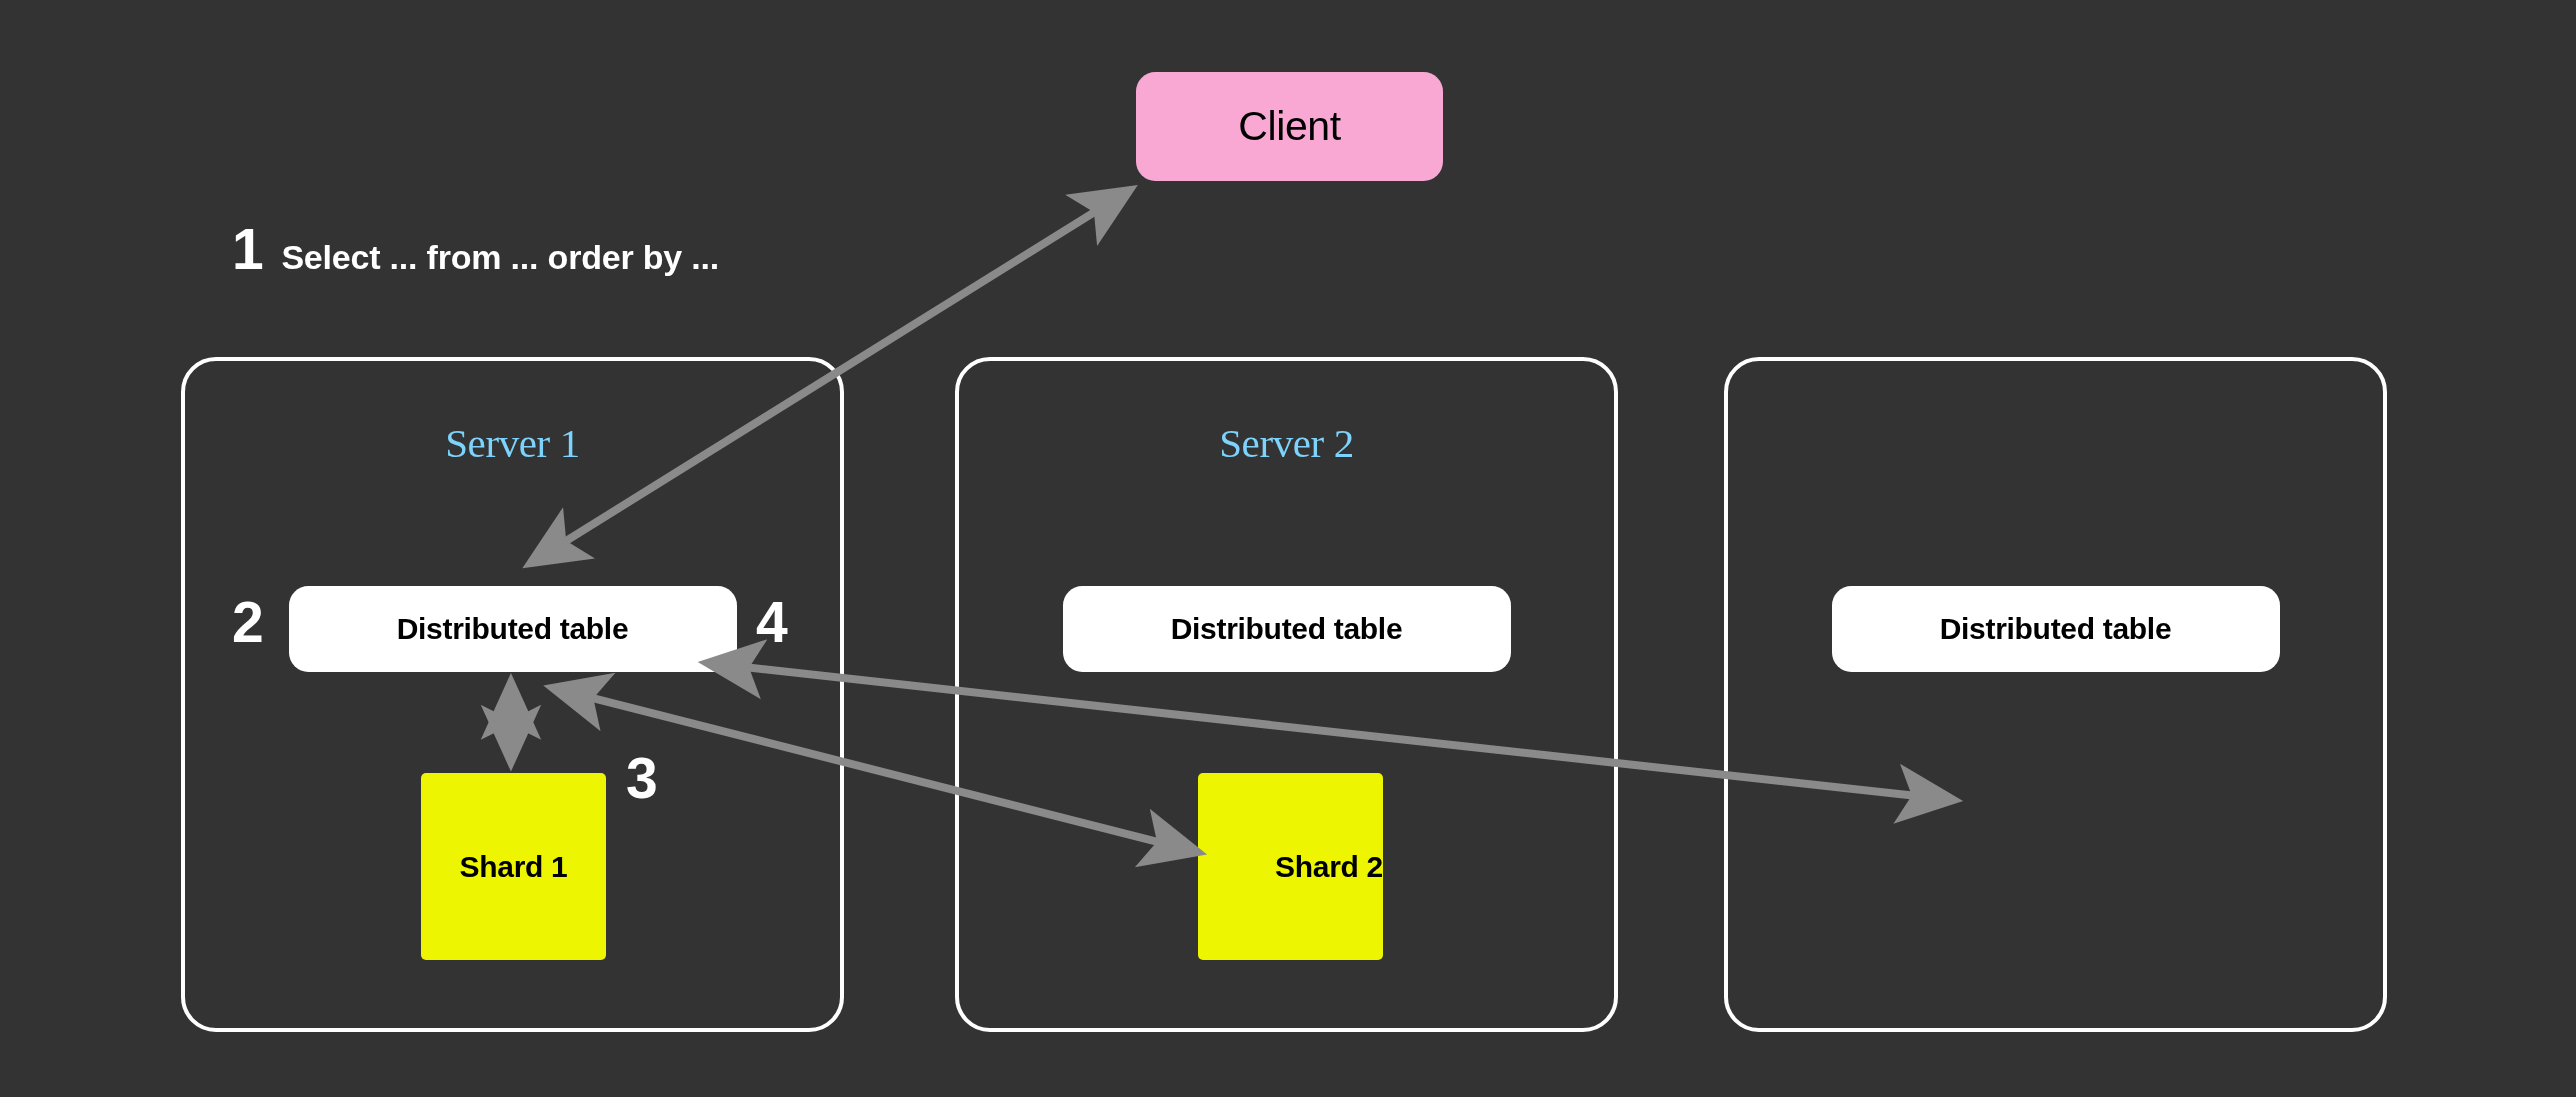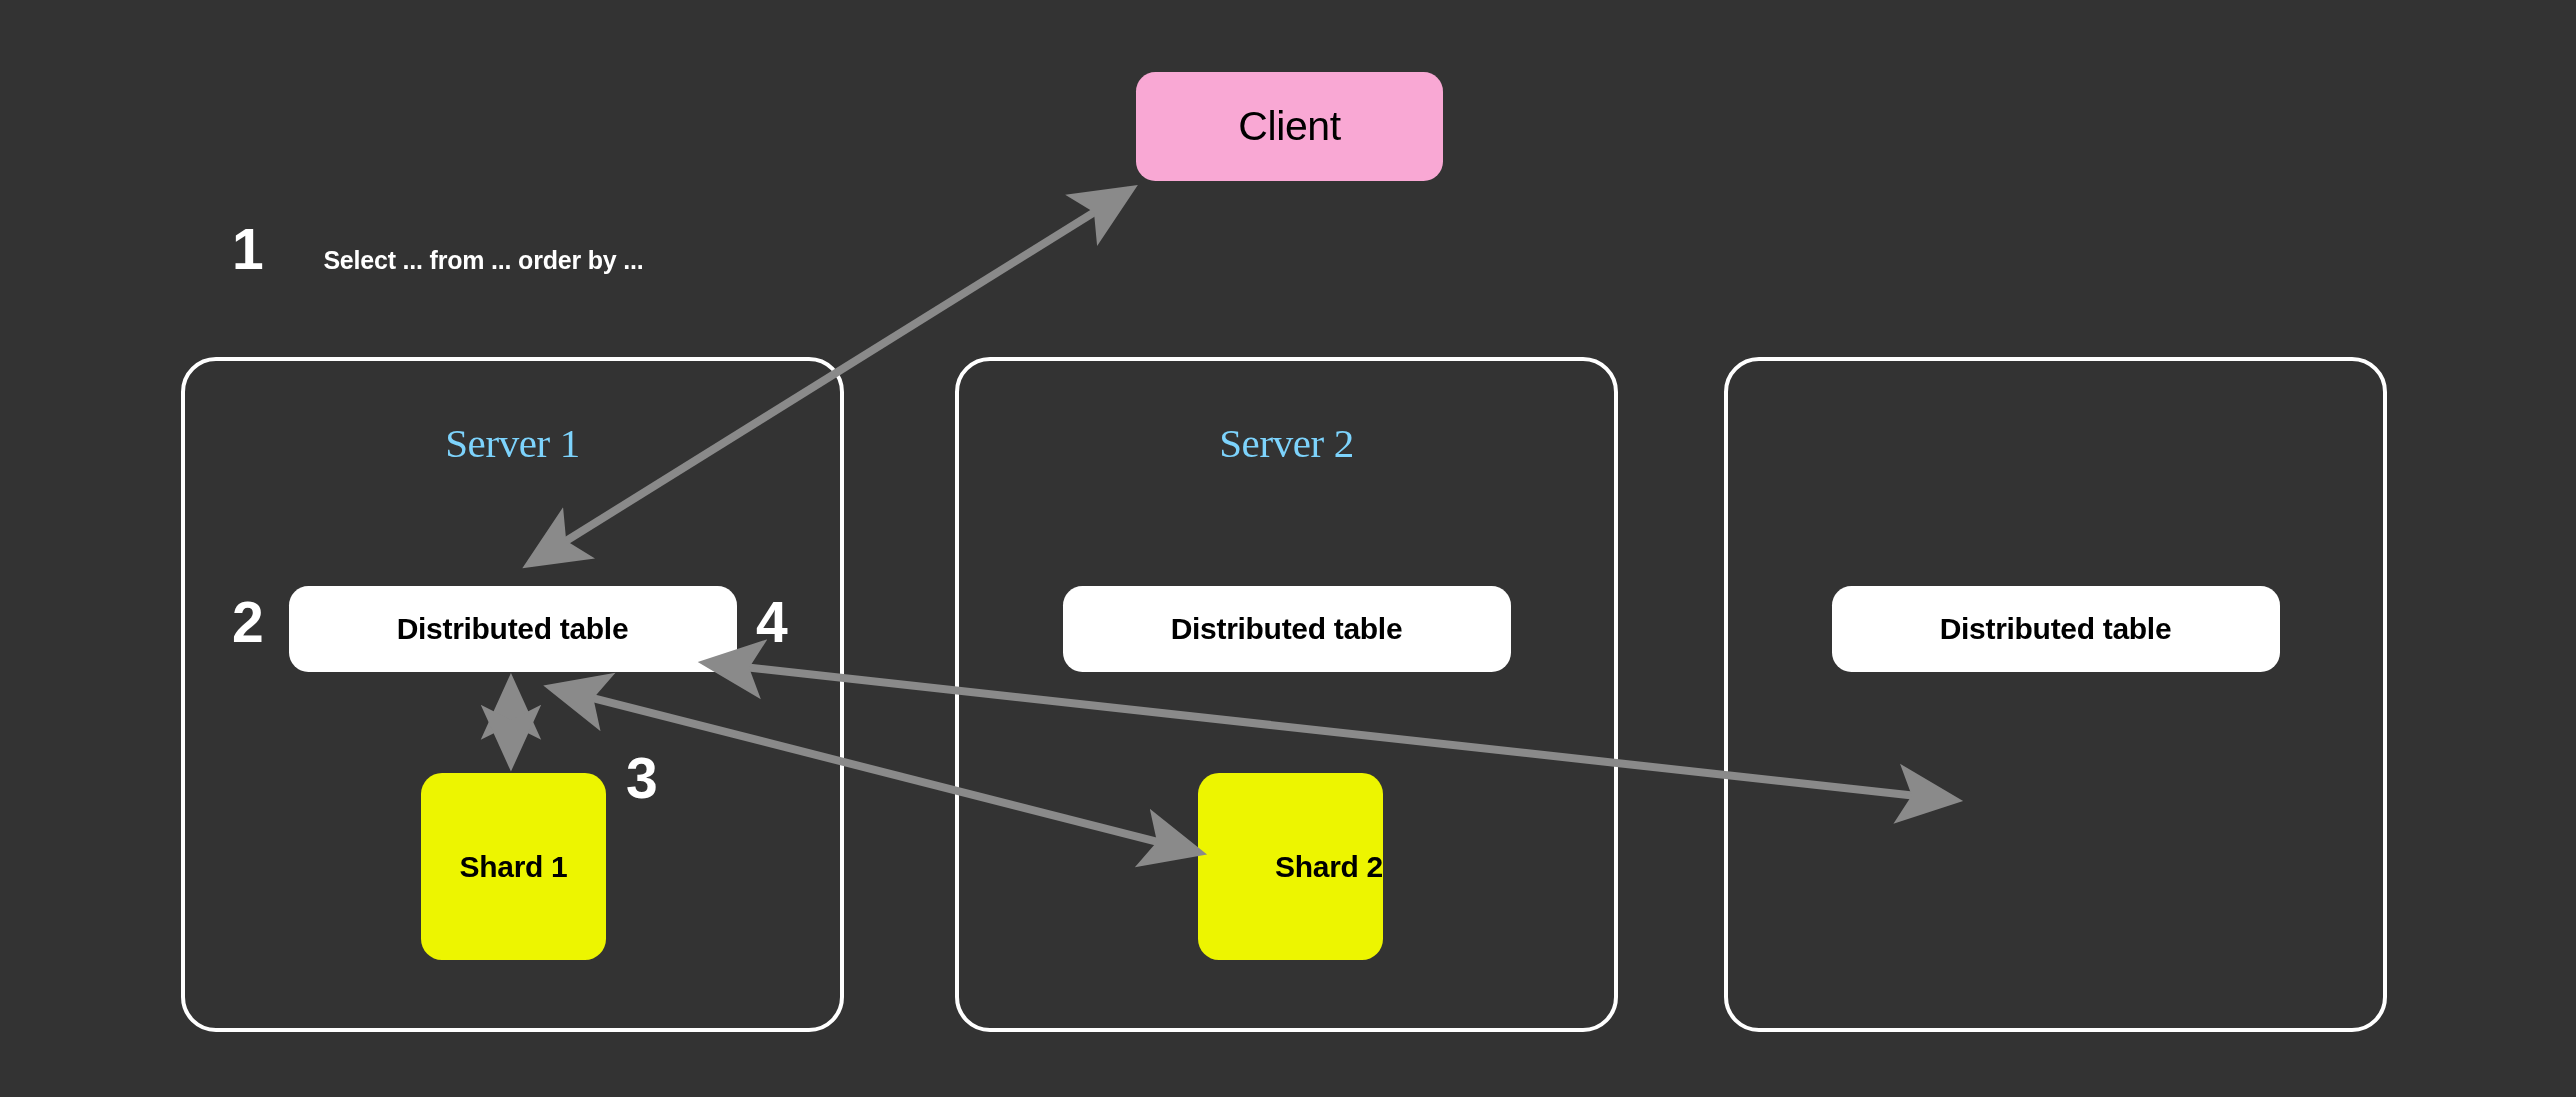--- a/index.html
+++ b/index.html
@@ -49,25 +49,24 @@
     z-index: 6;
   }
   .query-step-num {
     color: #FFFFFF;
     font-size: 57px;
     font-weight: 700;
     line-height: 1;
   }
   .query-text {
     color: #FFFFFF;
-    font-size: 25px;
+    font-size: 34px;
     font-weight: 700;
     line-height: 1;
     letter-spacing: -0.2px;
-    margin-left: 42px;
   }
 
   
   .server-panel {
     position: absolute;
     top: 357px;
     width: 663px;
     height: 675px;
     border: 4.4px solid #FFFFFF;
     border-radius: 35px;
@@ -116,21 +115,21 @@
     line-height: 1;
   }
 
   
   .shard-box {
     position: absolute;
     top: 412px;
     width: 185px;
     height: 187px;
     background: #EDF500;
-    border-radius: 21px;
+    border-radius: 5px;
     display: flex;
     align-items: center;
     justify-content: center;
     z-index: 5;
   }
   #shard-1 { left: 236px; }
   #shard-2 { left: 239px; justify-content: flex-end; }
   #shard-3 { left: 258px; }
   .shard-label {
     color: #000000;

